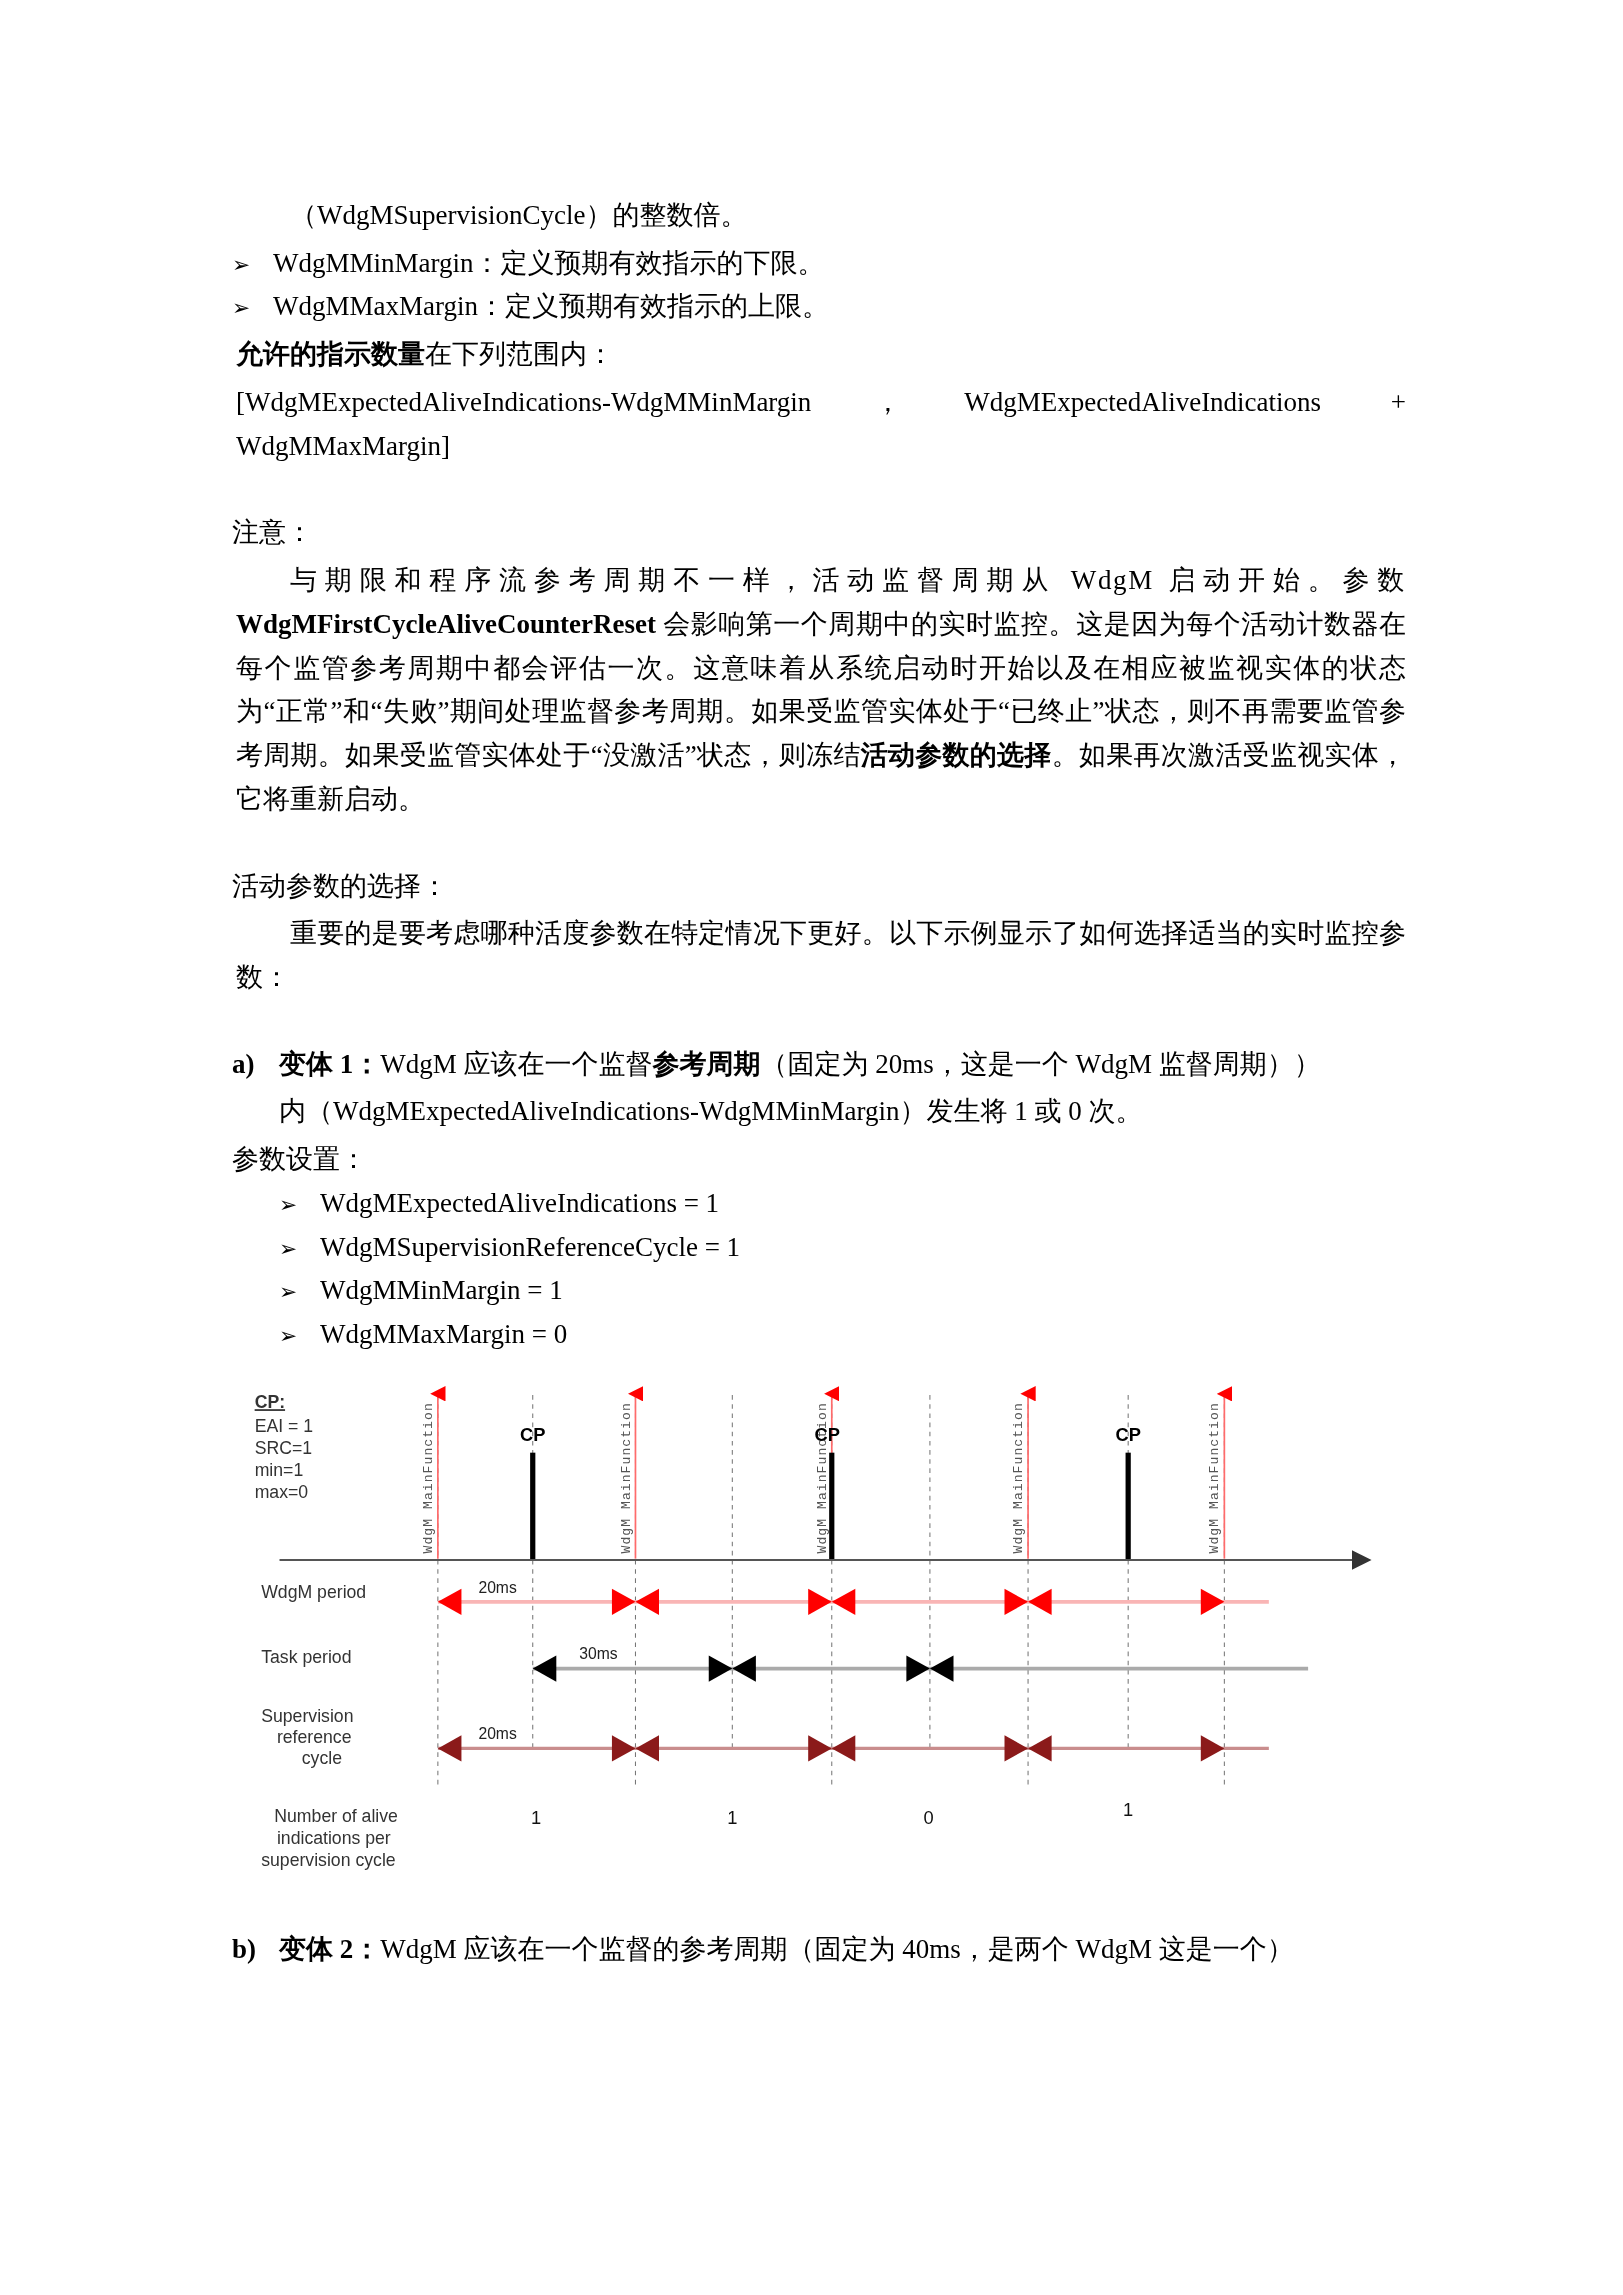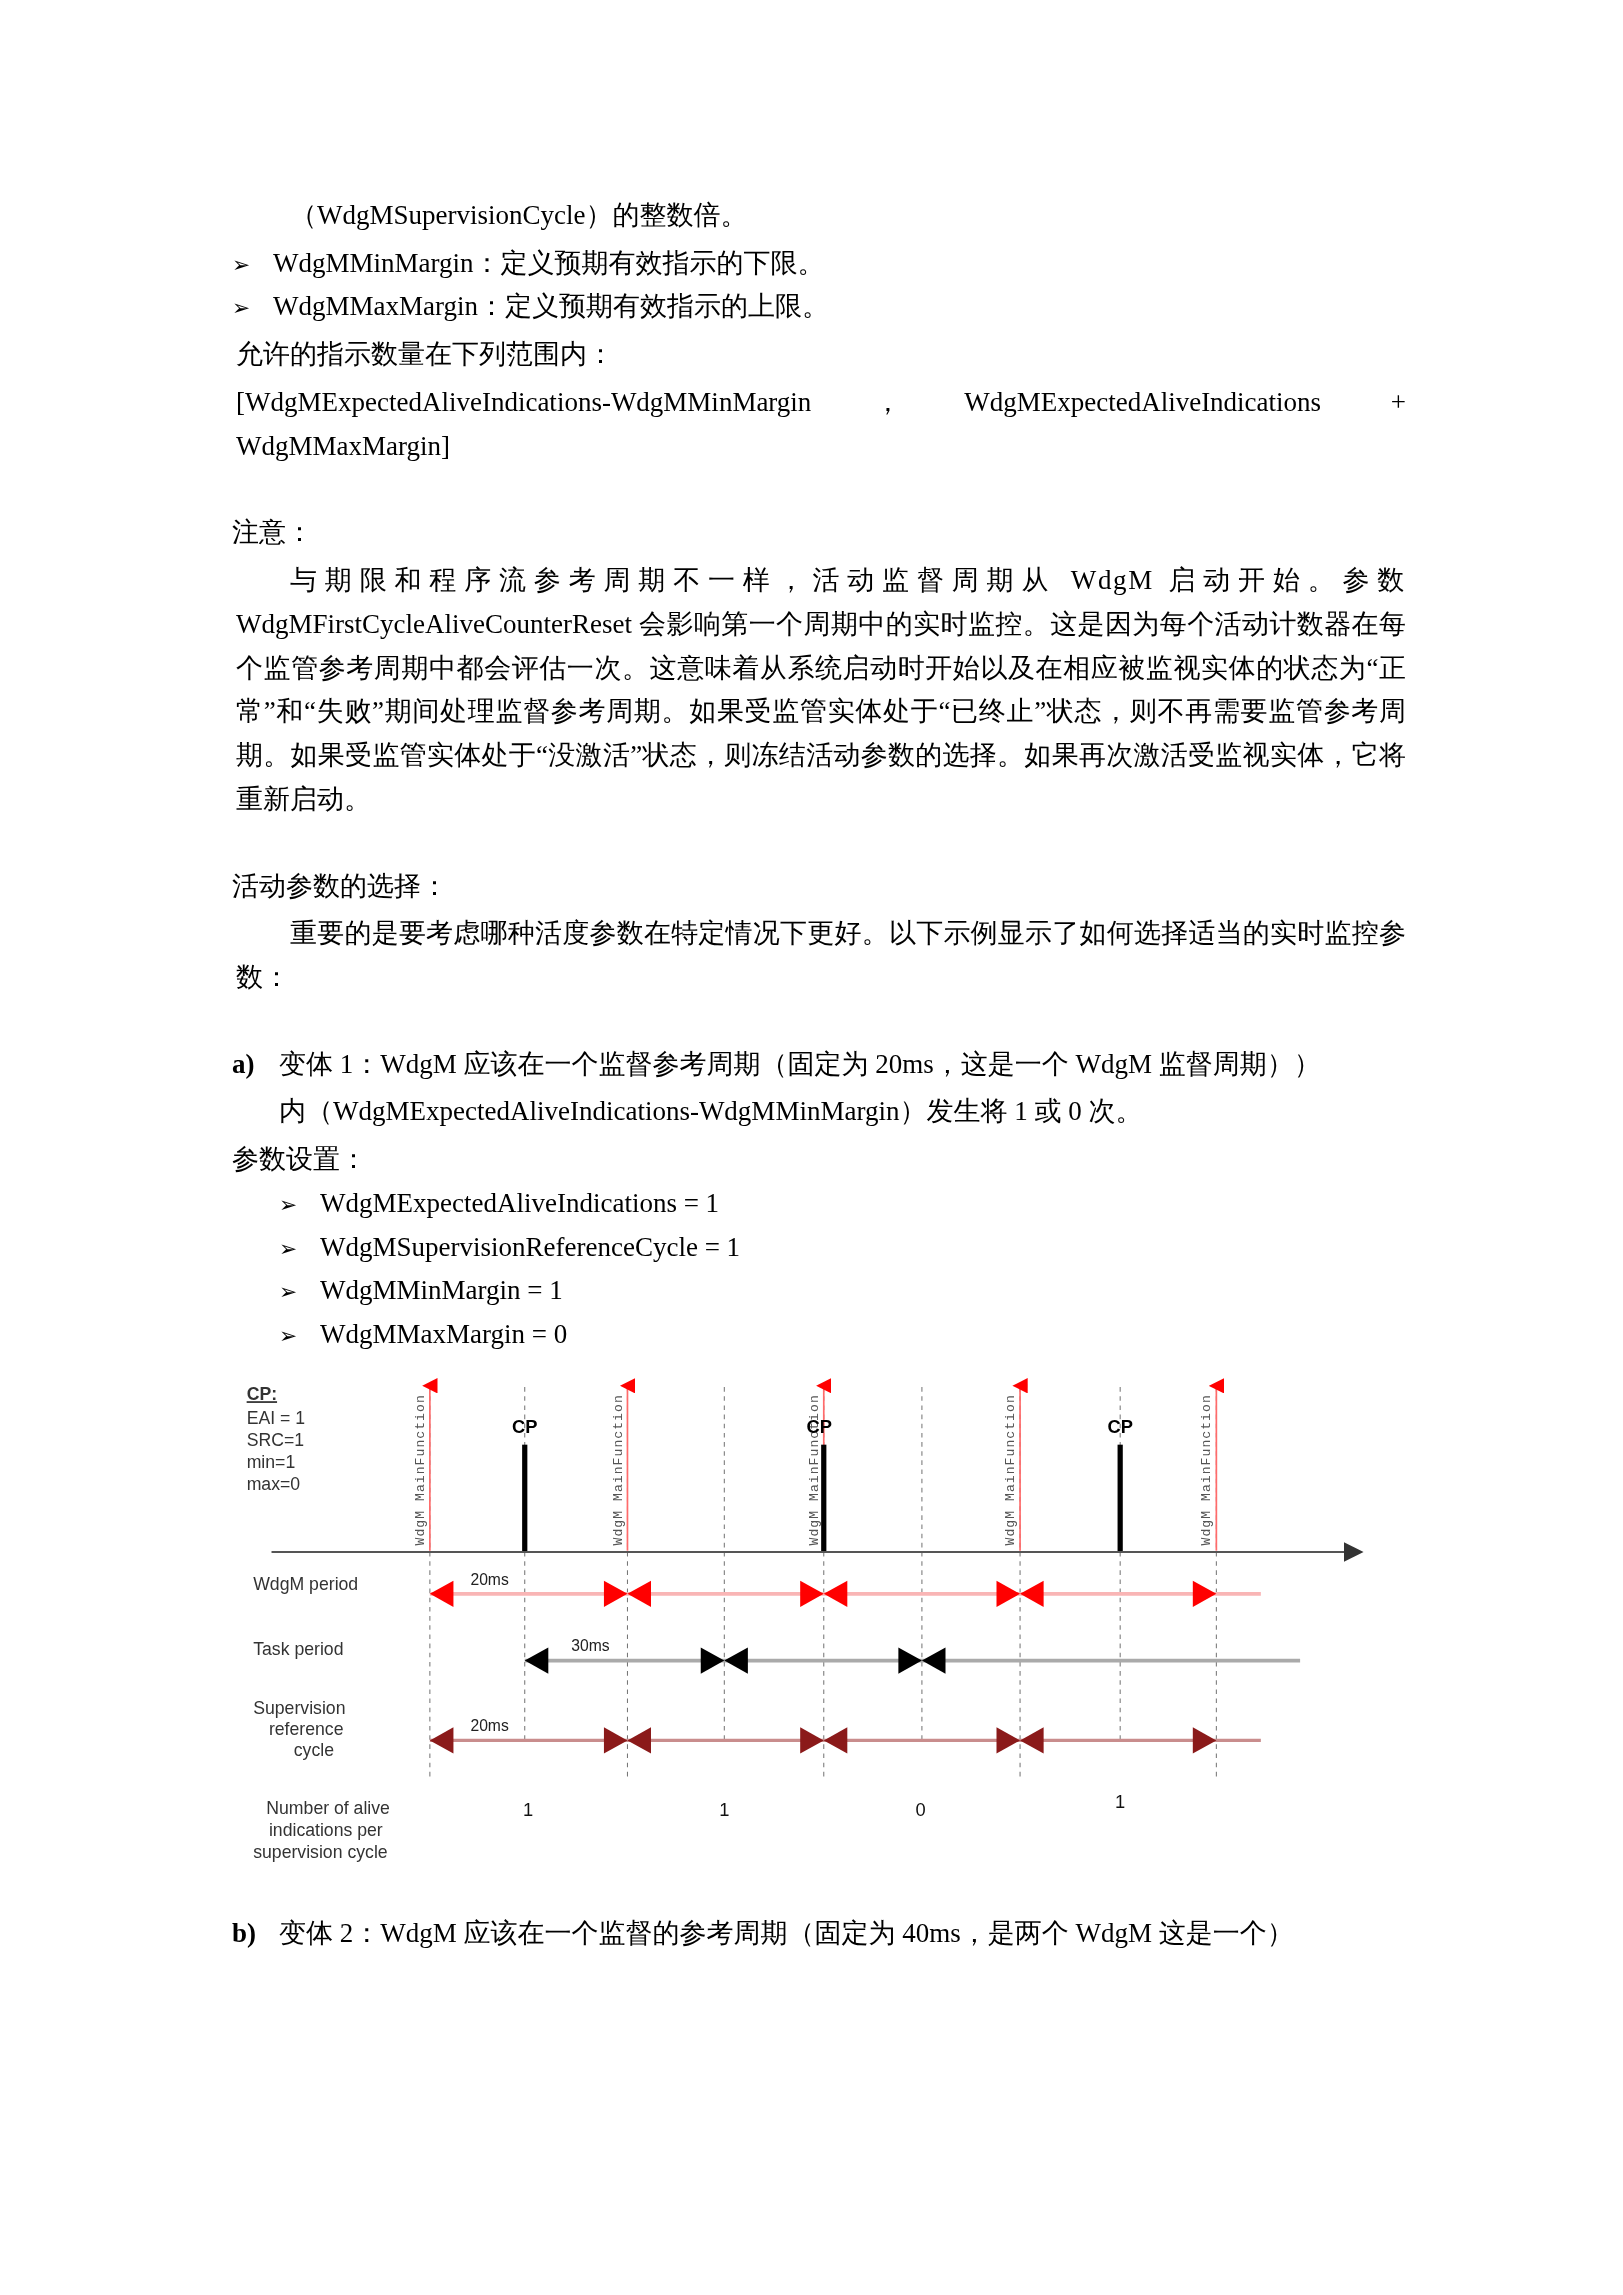--- a/index.html
+++ b/index.html
@@ -27,21 +27,21 @@
 
   
   .para {
     font-size: 27px;
     line-height: 1.62;
     text-align: justify;
     text-justify: inter-ideograph;
     margin: 4px;
   }
   .para.indent { text-indent: 54px; }
-  .bold { font-weight: normal; }
+  .bold { font-weight: bold; }
   .spaced { letter-spacing: 0.06em; }
 
   .bullet-row {
     display: flex;
     align-items: baseline;
     font-size: 27px;
     line-height: 1.62;
     margin: 0;
   }
   .bullet-row .marker {
@@ -76,21 +76,21 @@
     line-height: 1.62;
     font-weight: normal;
     margin: 0;
   }
 
   
   .figure {
     position: relative;
     width: 1178px;
     height: 530px;
-    margin: 8px;
+    margin: 16px;
   }
   .fig-svg { display: block; }
 </style>
 </head>
 <body>
 
 <div class="page">
   <div class="content">
 
     <p class="para" style="text-indent:54px;">（WdgMSupervisionCycle）的整数倍。</p>

